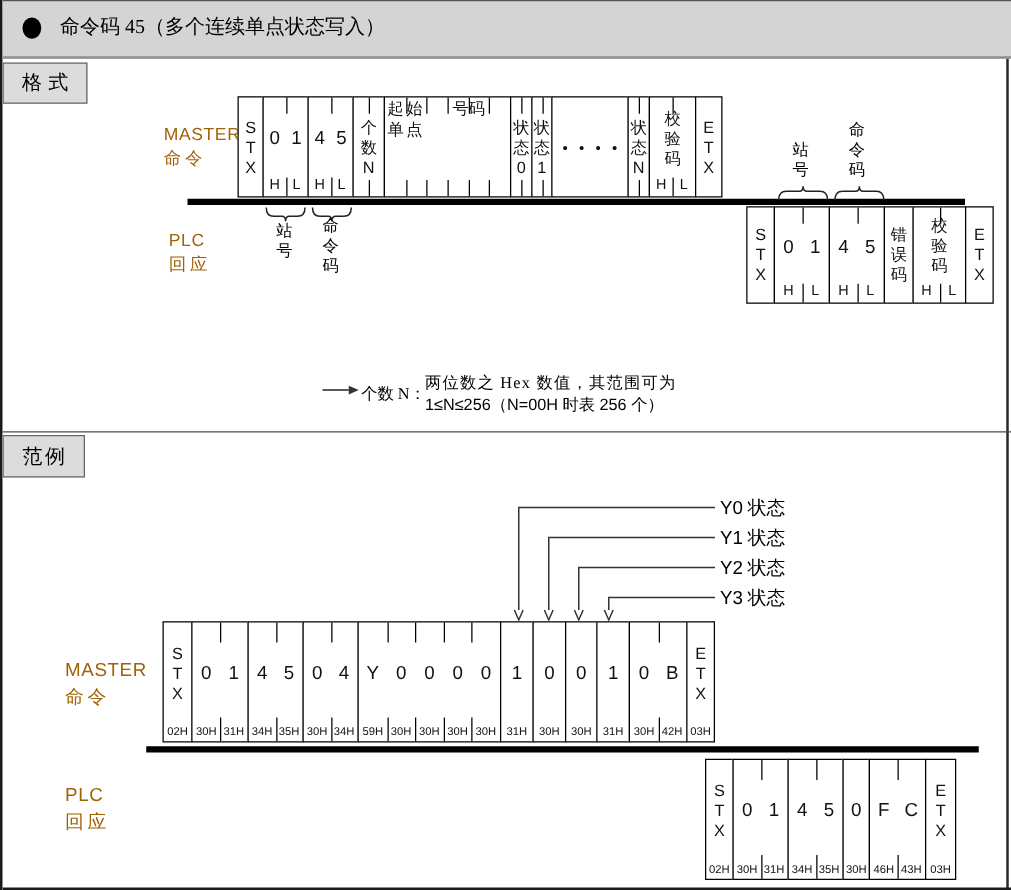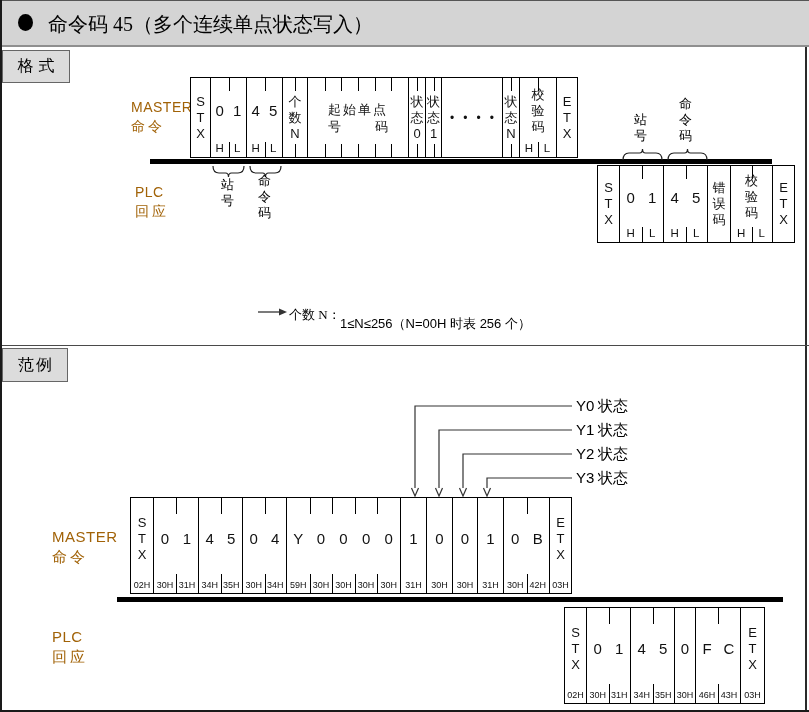--- a/index.html
+++ b/index.html
@@ -6,21 +6,21 @@
   .page{position:relative;width:809px;height:712px;background:#fff;overflow:hidden;
         font-family:"Liberation Sans","DejaVu Sans",sans-serif;color:#111;
         border-left:2px solid #1a1a1a;box-sizing:border-box;}
   .page-right-border{position:absolute;top:0;right:2px;width:2px;height:712px;background:#2a2a2a;}
   .page-bottom-border{position:absolute;left:0;bottom:0;width:809px;height:2px;background:#1a1a1a;}
 
   .header{position:absolute;left:0;top:0;width:807px;height:44px;background:#d4d4d4;
           border-top:1px solid #555;border-bottom:2px solid #8f8f8f;}
   .bullet{position:absolute;left:16px;top:13px;width:15px;height:17px;border-radius:50%;background:#000;}
   .title{position:absolute;left:46px;top:10px;font-family:"Liberation Serif","DejaVu Serif",serif;
-         font-size:20px;color:#000;}
+         font-size:16px;color:#000;}
 
   .tab{position:absolute;background:#dcdcdc;border:1px solid #666;
        font-family:"Liberation Serif","DejaVu Serif",serif;font-size:16px;color:#000;
        display:flex;align-items:center;justify-content:center;box-sizing:border-box;}
   .tab-format{left:0;top:50px;width:68px;height:33px;letter-spacing:5px;padding-left:5px;}
   .tab-example{left:0;top:348px;width:66px;height:34px;letter-spacing:2px;padding-left:2px;}
 
   .section-divider{position:absolute;left:0;top:345px;width:809px;height:1px;background:#4a4a4a;}
 
   .role-label{position:absolute;color:#a16207;}
@@ -31,21 +31,21 @@
 
   .frame{position:absolute;display:flex;align-items:stretch;}
   .cell{position:relative;border:1px solid #000;margin-left:-1px;box-sizing:border-box;background:#fff;}
   .cell:first-child{margin-left:0;}
   .tick{position:absolute;width:1px;background:#000;}
   .main{position:absolute;left:0;top:0;width:100%;display:flex;}
   .main.v{flex-direction:column;align-items:center;justify-content:center;}
   .main.v span{line-height:16px;font-size:13px;}
   .main.h{flex-direction:row;align-items:center;}
   .main.h span{flex:1;text-align:center;font-size:15px;}
-  .main.wide{flex-direction:column;justify-content:center;}
+  .main.wide{flex-direction:row;justify-content:center;}
   .wide .l1{text-align:center;font-size:13px;letter-spacing:2px;line-height:17px;}
   .wide .l2{display:flex;justify-content:space-between;padding:0 20%;font-size:13px;line-height:17px;}
   .main.dots{align-items:center;justify-content:center;font-size:12px;letter-spacing:9px;padding-left:9px;box-sizing:border-box;}
   .subrow{position:absolute;left:0;bottom:0;width:100%;height:16px;display:flex;}
   .subrow span{flex:1;text-align:center;font-size:11.5px;line-height:14px;}
   .hexrow{position:absolute;left:0;bottom:0;width:100%;height:14px;display:flex;}
   .hexrow span{flex:1;text-align:center;font-size:9px;line-height:13px;white-space:nowrap;}
   .vdiv{position:absolute;bottom:0;width:1px;background:#000;}
 
   .thick-line{position:absolute;height:5px;background:#000;}
@@ -302,20 +302,21 @@
       <span>命</span>
       <span>令</span>
       <span>码</span>
     </div>
 
   <svg width="30" height="12" style="left:256px;top:306px;">
     <line x1="0" y1="6" x2="21" y2="6" stroke="#333" stroke-width="1.3"></line>
     <polygon points="21,2.5 29,6 21,9.5" fill="#333"></polygon>
   </svg>
   <div class="note note-lead">个数 N：</div>
+  <div class="note note-line1">两位数之 Hex 数值，其范围可为</div>
   <div class="note note-line2">1≤N≤256（N=00H 时表 256 个）</div>
 
   <div class="section-divider"></div>
 
   <div class="tab tab-example">范例</div>
 
   <svg width="170" height="104" style="left:405px;top:398px;">
     <g stroke="#333" stroke-width="1.2" fill="none">
       <path d="M165,8 H8 V90"></path>
         <path d="M4.5,90 L8,98 L11.5,90"></path>

